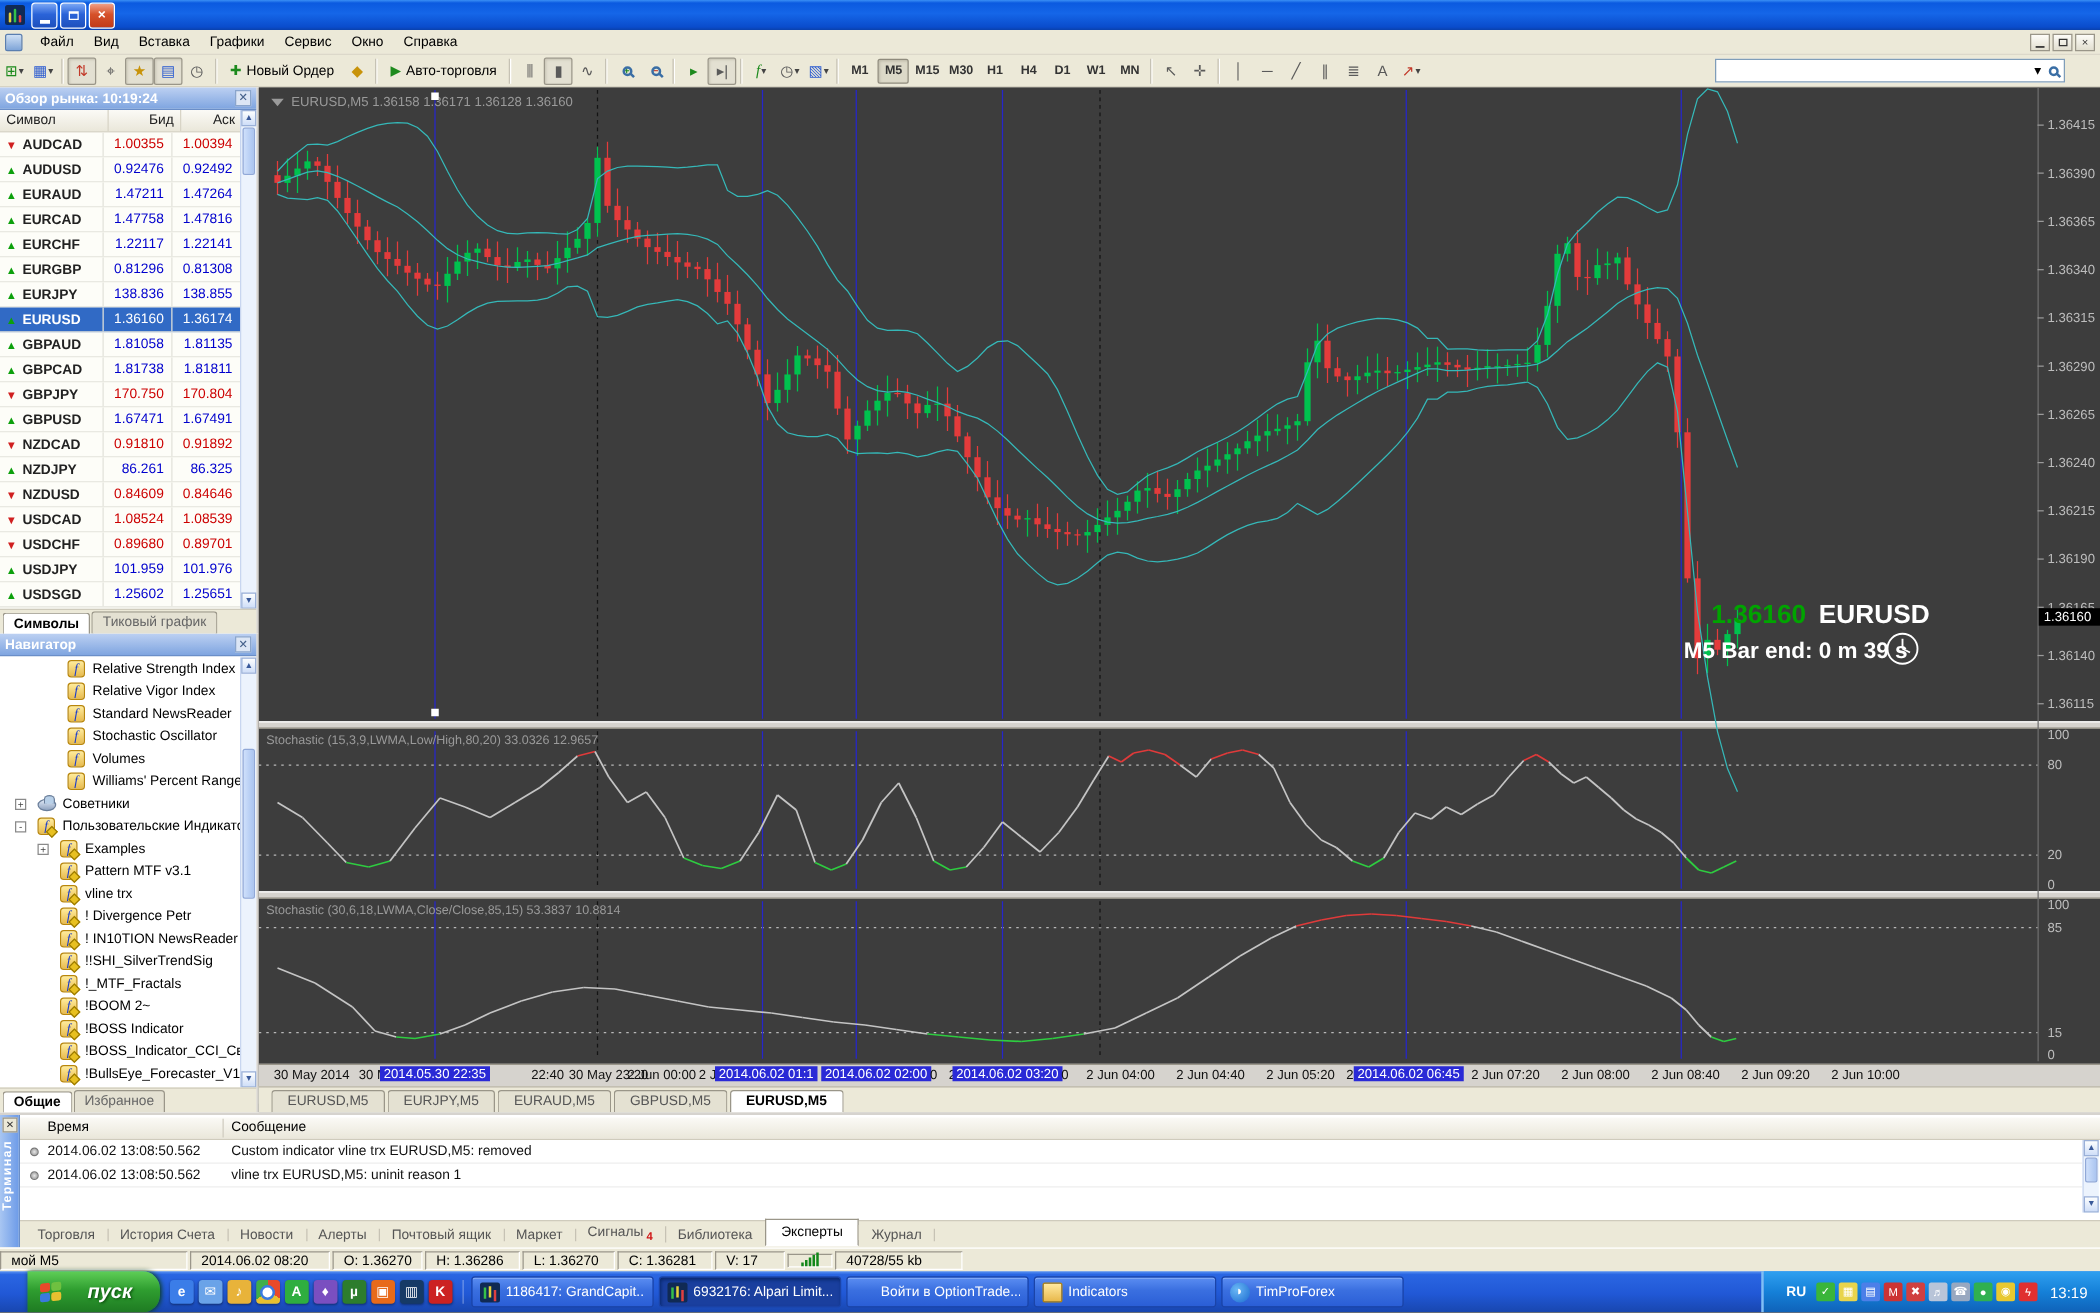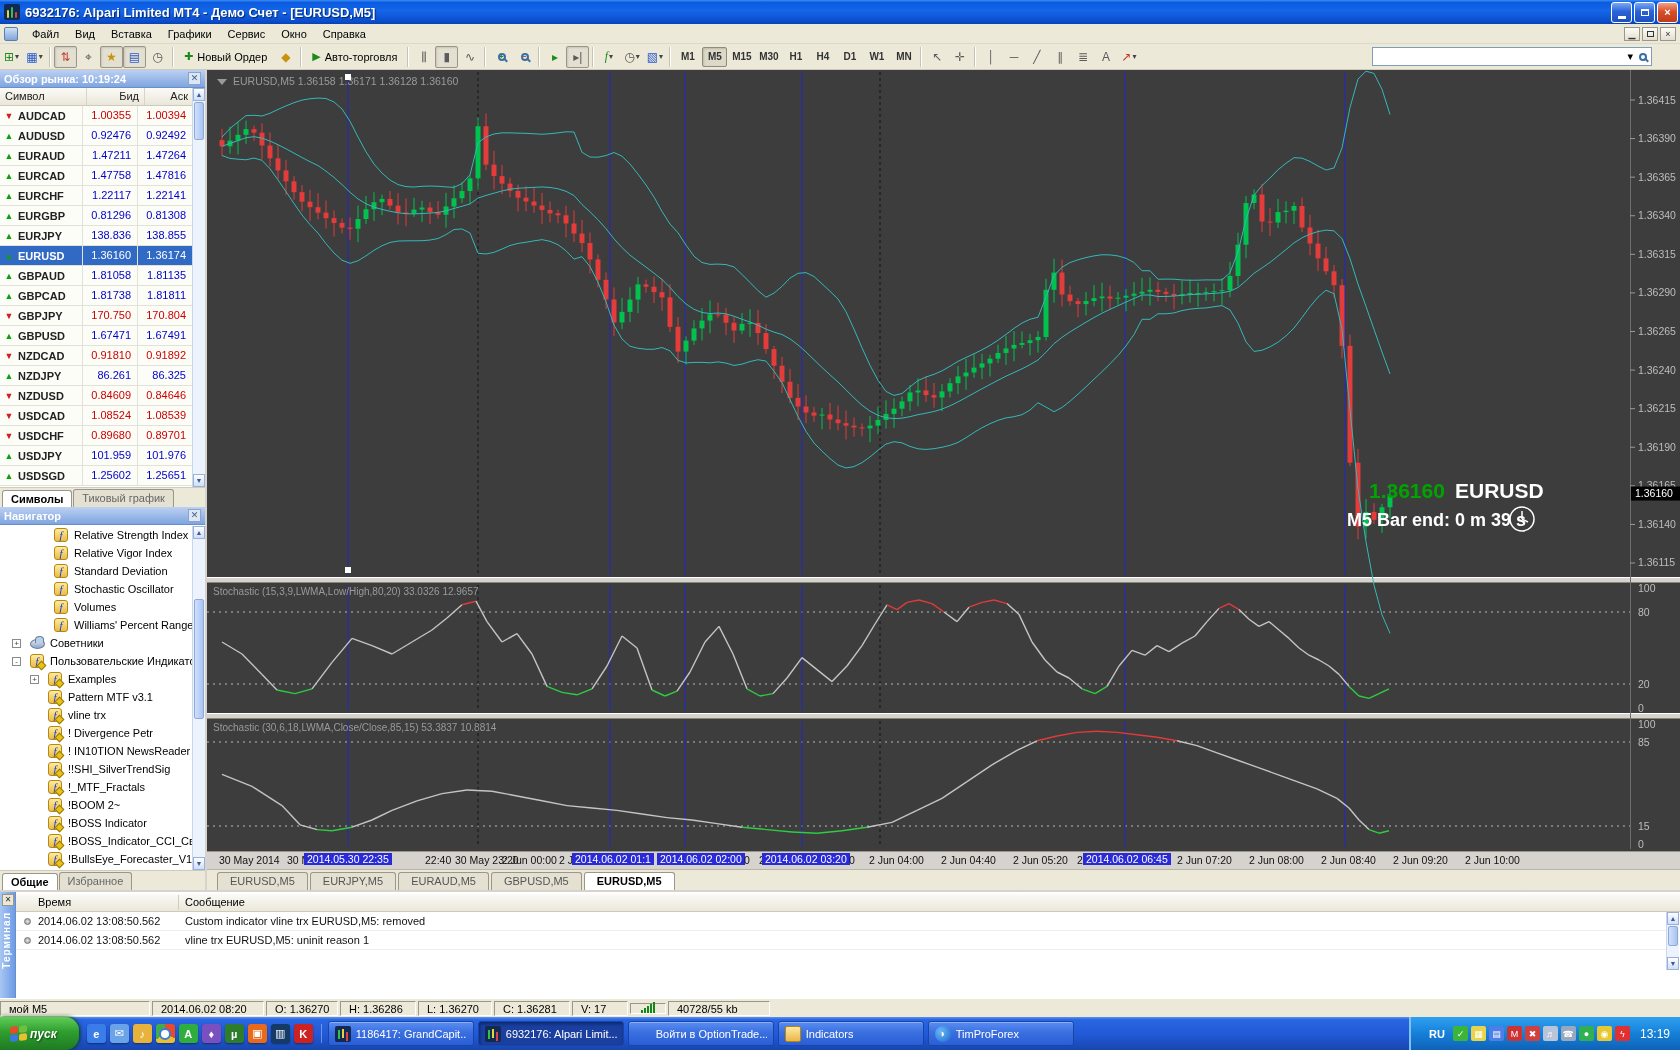--- a/index.html
+++ b/index.html
@@ -122,22 +122,22 @@
   
   #statusbar{position:absolute;left:0;top:998px;right:0;height:19px;background:#ece9d8;display:flex;align-items:center;border-top:1px solid #fff;}
   .sb-cell{height:15px;line-height:14px;padding:0 8px;margin-right:2px;border:1px solid;border-color:#9a968a #fff #fff #9a968a;white-space:nowrap;}
   .sb-help{flex:1;border:0;padding-left:6px;}
   .sigbars{display:inline-flex;align-items:flex-end;gap:1px;height:11px;padding:0 10px;}
   .sigbars i{width:2px;background:#12881a;display:block;}
 
   
   #taskbar{position:absolute;left:0;top:1017px;right:0;height:33px;
     background:linear-gradient(180deg,#5a93f2 0%,#2a66e2 8%,#2158d6 55%,#1846ae 100%);display:flex;align-items:center;}
-  .startbtn{height:33px;padding:0 22px 0 10px;display:flex;align-items:center;gap:2px;color:#fff;font-weight:bold;font-style:italic;font-size:12px;
-    background:linear-gradient(180deg,#5fce57 0%,#2f9e30 45%,#1e7a22 100%);border-radius:0 14px 14px 0;box-shadow:1px 0 4px #0a3a0a;text-shadow:1px 1px 2px #0a4a0a;}
+  .startbtn{height:33px;padding:0 22px 0 10px;display:flex;align-items:center;gap:20px;color:#fff;font-weight:bold;font-style:italic;font-size:16px;
+    background:linear-gradient(180deg,#5fce57 0%,#2f9e30 45%,#1e7a22 100%);border-radius:0 14px 14px 0;box-shadow:1px 0 4px #0a3a0a;text-shadow:1px 1px 2px #0a4a0a;margin-left:22px;}
   .winflag{width:18px;height:16px;display:grid;grid-template-columns:8px 8px;grid-template-rows:7px 7px;gap:1px;transform:skewY(-6deg);}
   .winflag i{border-radius:2px;} .winflag i:nth-child(1){background:#e84a2a;} .winflag i:nth-child(2){background:#6fc040;}
   .winflag i:nth-child(3){background:#3a7ae0;} .winflag i:nth-child(4){background:#e8c030;}
   .ql{display:flex;align-items:center;gap:4px;padding:0 8px;border-right:1px solid rgba(255,255,255,.35);margin-right:6px;}
   .ql-ico{width:19px;height:19px;border-radius:3px;display:flex;align-items:center;justify-content:center;color:#fff;font-size:11px;font-weight:bold;box-shadow:0 1px 2px rgba(0,0,0,.4);}
   .chromeball{background:conic-gradient(#e84a2a 0 33%,#e8c030 33% 66%,#3fae4a 66% 100%);position:relative;}
   .chromeball::after{content:"";width:8px;height:8px;border-radius:50%;background:#fff;border:2px solid #3a7ae0;position:absolute;}
   .taskbtn{height:25px;width:146px;margin-right:4px;border-radius:3px;border:1px solid #1b44a8;display:flex;align-items:center;gap:5px;padding:0 6px;color:#fff;
     background:linear-gradient(180deg,#5b8ef2,#3a6fe0 45%,#2a5ed6);box-shadow:inset 0 1px 0 #8ab0f8;}
   .taskbtn .lbl{white-space:nowrap;overflow:hidden;font-size:11px;}
@@ -157,21 +157,20 @@
 <body>
 
 <div id="app">
 
   <div class="titlebar">
     <span class="mt-logo">
         <i></i>
         <i></i>
         <i></i>
       </span>
-    <span class="title-text nowrap">6932176: Alpari Limited MT4 - Демо Счет - [EURUSD,M5]</span>
     <span class="winbtn" style="align-items:flex-end;">
         <span style="display:block;width:8px;height:3px;background:#fff;margin-bottom:3px;"></span>
       </span>
     <span class="winbtn">
         <span class="restore-glyph"></span>
       </span>
     <span class="winbtn close">×</span>
   </div>
 
   <div class="menubar">
@@ -496,21 +495,21 @@
         <div class="nav-item">
           <span class="fi" style="left: 54px;">f</span>
           <span class="nav-label" style="left: 74px;">Relative Strength Index</span>
         </div>
         <div class="nav-item">
           <span class="fi" style="left: 54px;">f</span>
           <span class="nav-label" style="left: 74px;">Relative Vigor Index</span>
         </div>
         <div class="nav-item">
           <span class="fi" style="left: 54px;">f</span>
-          <span class="nav-label" style="left: 74px;">Standard Deviation</span>
+          <span class="nav-label" style="left: 74px;">Standard NewsReader</span>
         </div>
         <div class="nav-item">
           <span class="fi" style="left: 54px;">f</span>
           <span class="nav-label" style="left: 74px;">Stochastic Oscillator</span>
         </div>
         <div class="nav-item">
           <span class="fi" style="left: 54px;">f</span>
           <span class="nav-label" style="left: 74px;">Volumes</span>
         </div>
         <div class="nav-item">
@@ -1163,20 +1162,32 @@
           <span class="dot"></span>
           <span class="time">2014.06.02 13:08:50.562</span>
           <span class="msg">vline trx EURUSD,M5: uninit reason 1</span>
         </div>
       </div>
     <div class="vscroll" style="top:20px;height:58px;right:1px;">
       <div class="vs-btn">▲</div>
       <div class="vs-thumb" style="height:20px;"></div>
       <div class="vs-btn" style="position:absolute;bottom:0;left:0;right:0;">▼</div>
     </div>
+    <div class="term-tabs" id="term-tabs">
+        <span class="ttab">Торговля</span>
+        <span class="ttab">История Счета</span>
+        <span class="ttab">Новости</span>
+        <span class="ttab">Алерты</span>
+        <span class="ttab">Почтовый ящик</span>
+        <span class="ttab">Маркет</span>
+        <span class="ttab">Сигналы<span class="badge"> 4</span></span>
+        <span class="ttab">Библиотека</span>
+        <span class="ttab active">Эксперты</span>
+        <span class="ttab">Журнал</span>
+      </div>
   </div>
 
   <div id="statusbar">
     <span class="sb-cell" style="width:150px;">мой M5</span>
     <span class="sb-cell" style="width:112px;">2014.06.02 08:20</span>
     <span class="sb-cell" style="width:72px;">O: 1.36270</span>
     <span class="sb-cell" style="width:76px;">H: 1.36286</span>
     <span class="sb-cell" style="width:74px;">L: 1.36270</span>
     <span class="sb-cell" style="width:76px;">C: 1.36281</span>
     <span class="sb-cell" style="width:56px;">V: 17</span>

